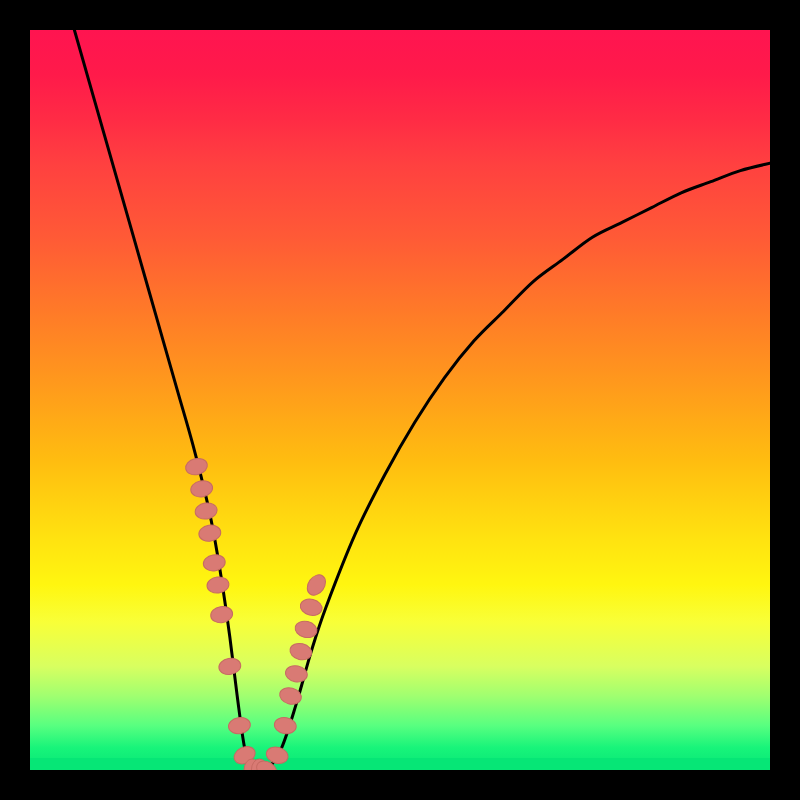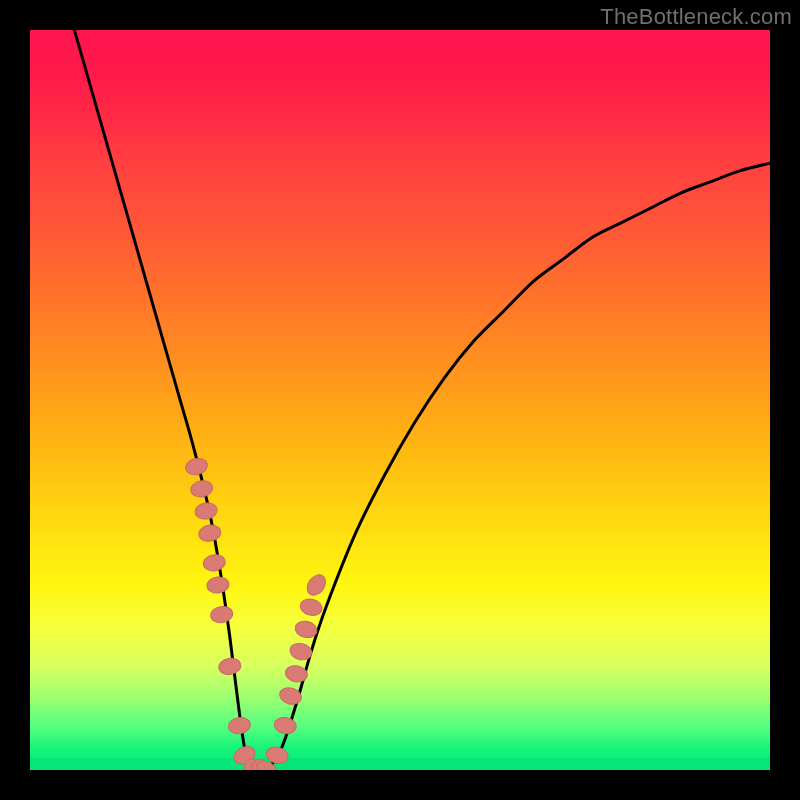--- a/index.html
+++ b/index.html
@@ -95,14 +95,13 @@
           <ellipse cx="255.29999999999998" cy="695.6" rx="8" ry="11" fill="#d97a74" stroke="#c66b63" stroke-width="1" transform="rotate(-80.07375449334825 255.29999999999998 695.6)"></ellipse>
           <ellipse cx="260.48" cy="666" rx="8" ry="11" fill="#d97a74" stroke="#c66b63" stroke-width="1" transform="rotate(-75.06858282186259 260.48 666)"></ellipse>
           <ellipse cx="266.4" cy="643.8" rx="8" ry="11" fill="#d97a74" stroke="#c66b63" stroke-width="1" transform="rotate(-78.69006752597977 266.4 643.8)"></ellipse>
           <ellipse cx="270.84" cy="621.6" rx="8" ry="11" fill="#d97a74" stroke="#c66b63" stroke-width="1" transform="rotate(-76.86597769360368 270.84 621.6)"></ellipse>
           <ellipse cx="276.02" cy="599.4" rx="8" ry="11" fill="#d97a74" stroke="#c66b63" stroke-width="1" transform="rotate(-76.86597769360363 276.02 599.4)"></ellipse>
           <ellipse cx="281.2" cy="577.2" rx="8" ry="11" fill="#d97a74" stroke="#c66b63" stroke-width="1" transform="rotate(-76.86597769360368 281.2 577.2)"></ellipse>
           <ellipse cx="286.38" cy="555" rx="8" ry="11" fill="#d97a74" stroke="#c66b63" stroke-width="1" transform="rotate(35 286.38 555)"></ellipse>
         </g>
     </svg>
   </div>
-  <div class="watermark">TheBottleneck.com</div>
 </div>
 
 </body></html>

